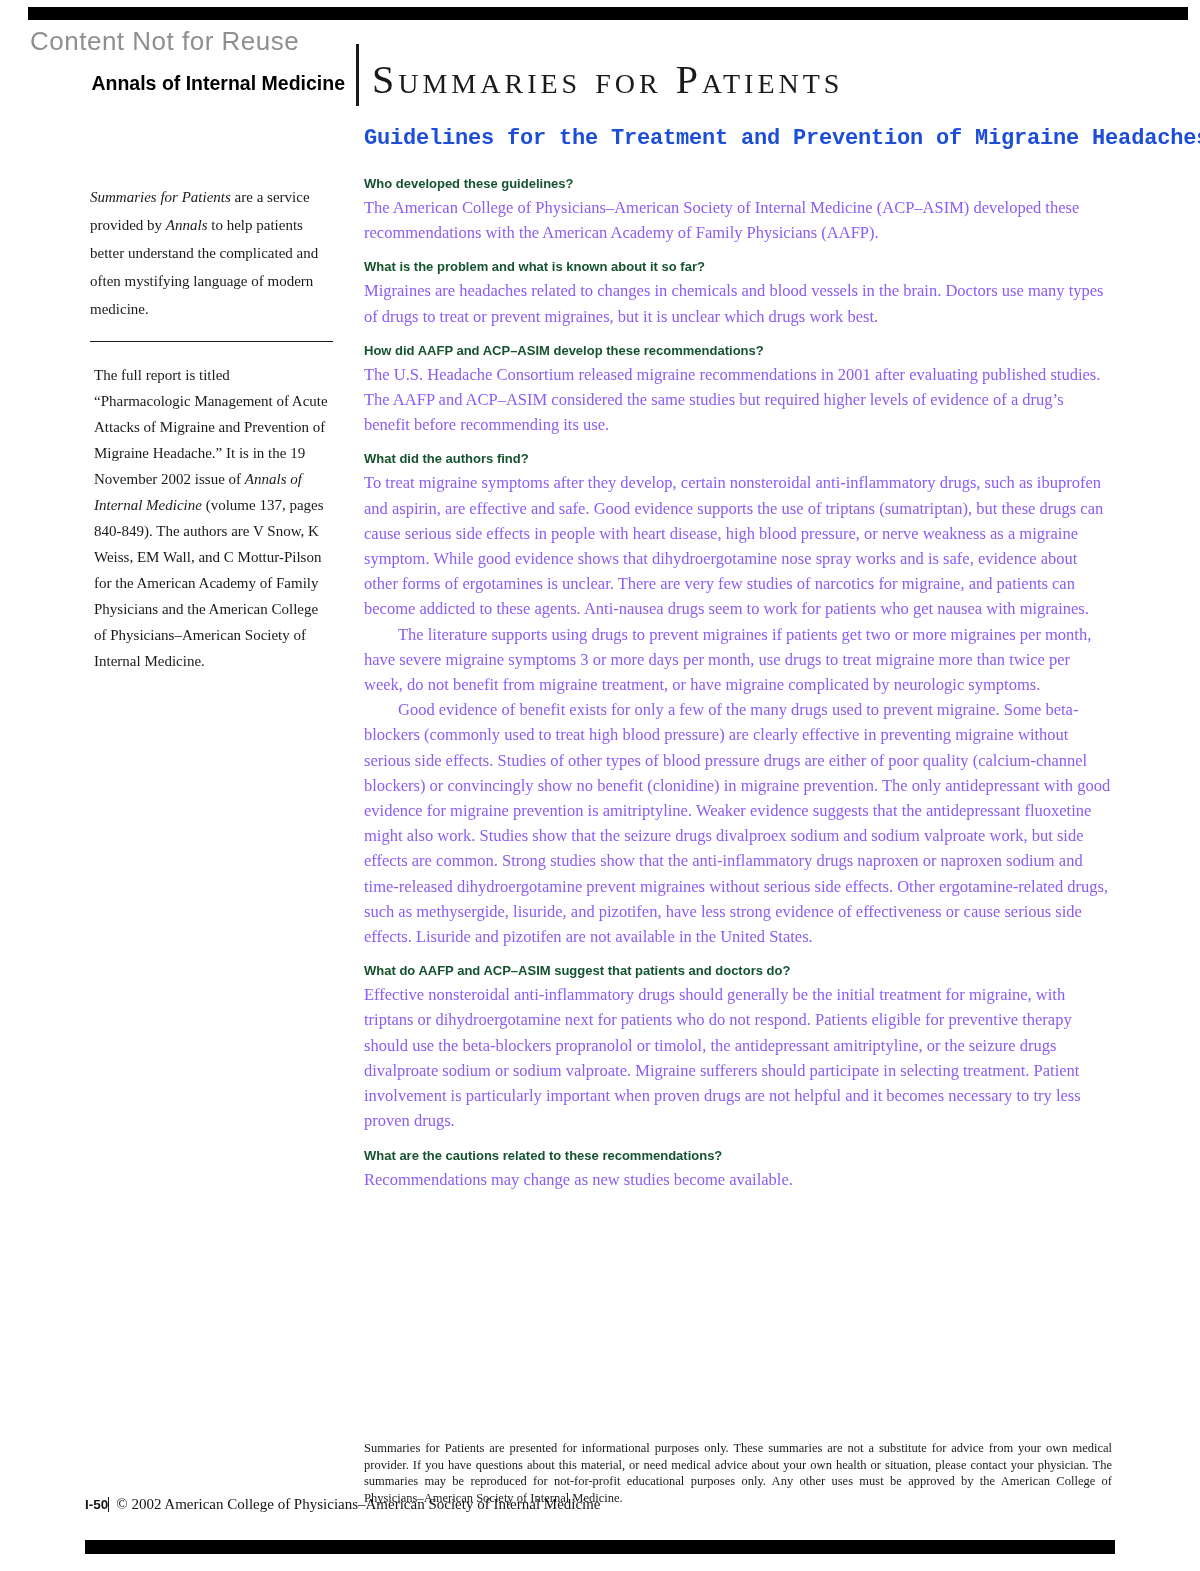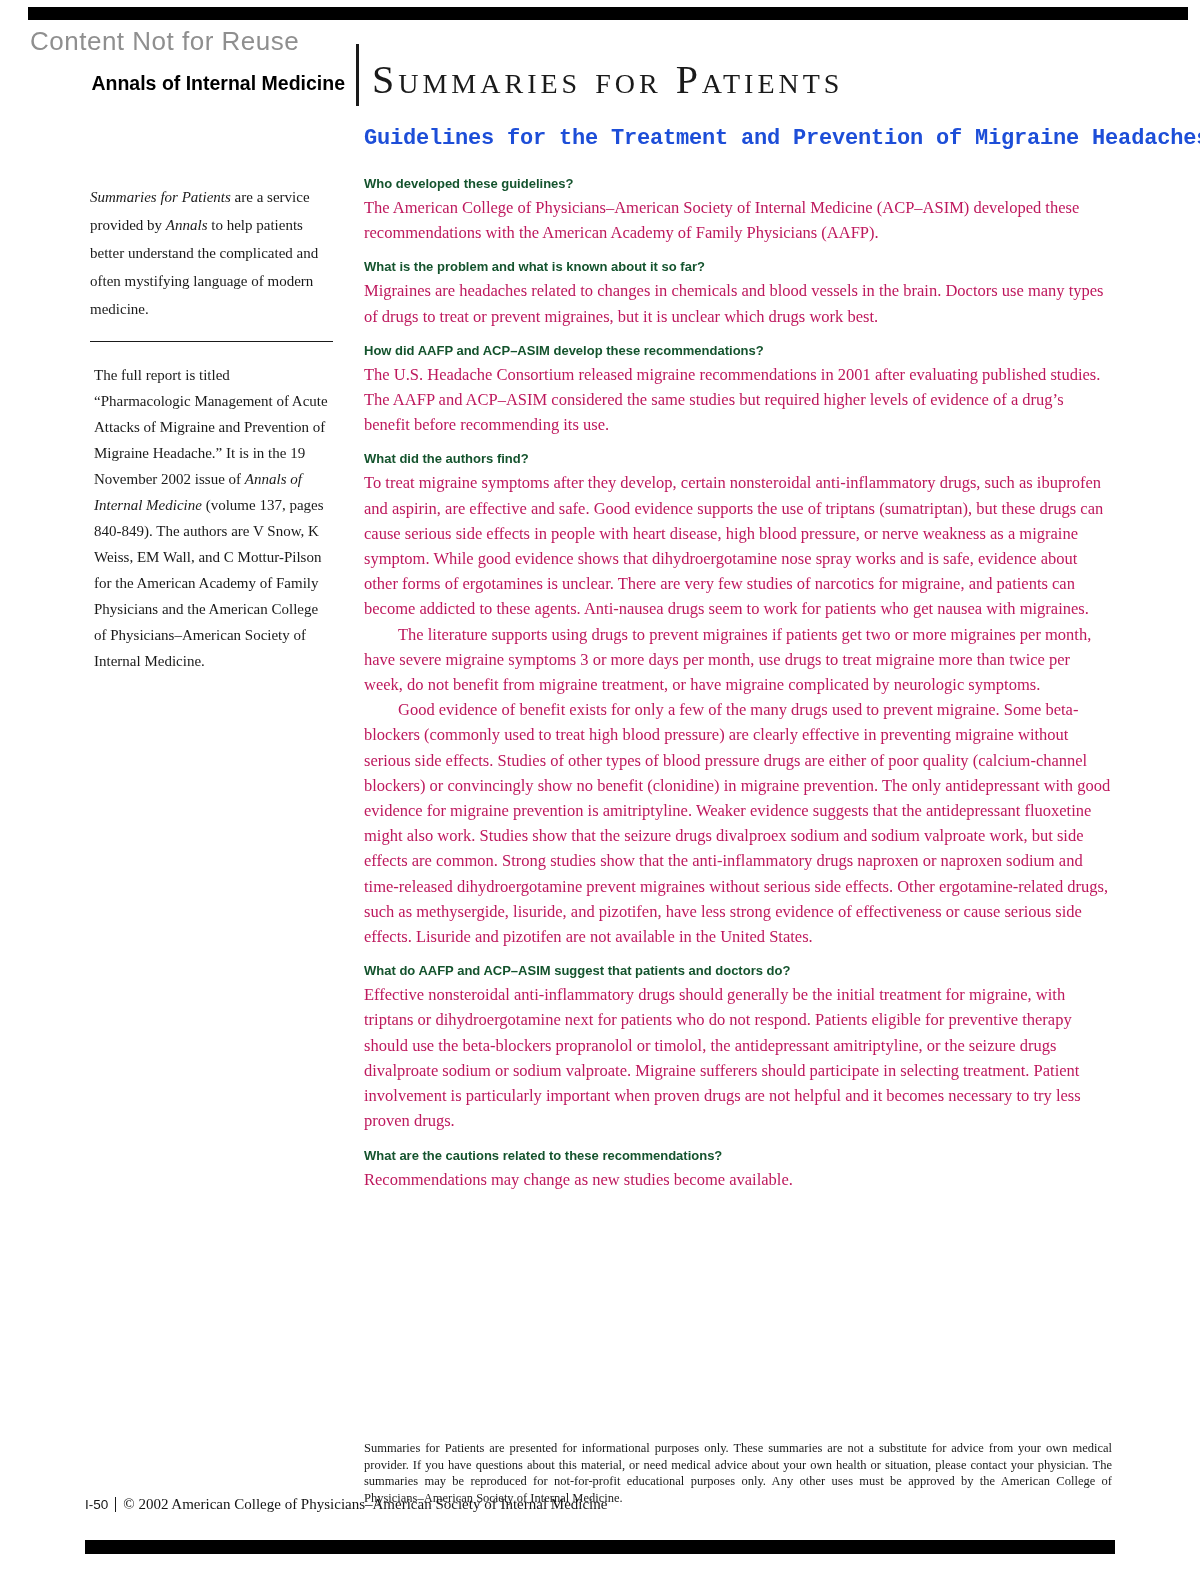--- a/index.html
+++ b/index.html
@@ -118,21 +118,21 @@
     font-family: "Liberation Sans", sans-serif;
     font-weight: bold;
     font-size: 13px;
     color: #14532d;
   }
   .main section:first-child .sec-h { margin-top: 0; }
   .main p {
     margin: 0;
     font-size: 16.5px;
     line-height: 25.2px;
-    color: #be185d;
+    color: #8b5cf6;
   }
   .main p.ind { text-indent: 34px; }
 
   
   .disclaimer {
     position: absolute;
     left: 364px; top: 1440px;
     width: 748px;
     font-size: 12.5px;
     line-height: 16.5px;
@@ -140,23 +140,22 @@
     text-align: justify;
   }
   .footline {
     position: absolute;
     left: 85px; top: 1496px;
     display: flex;
     align-items: center;
   }
   .pageno {
     font-family: "Liberation Sans", sans-serif;
-    font-weight: normal;
+    font-weight: bold;
     font-size: 13.5px;
-    padding-right: 7px;
     border-right: 1.5px solid #1a1a1a;
   }
   .copyright {
     font-size: 15px;
     padding-left: 7px;
   }
 </style>
 </head>
 <body>
 

